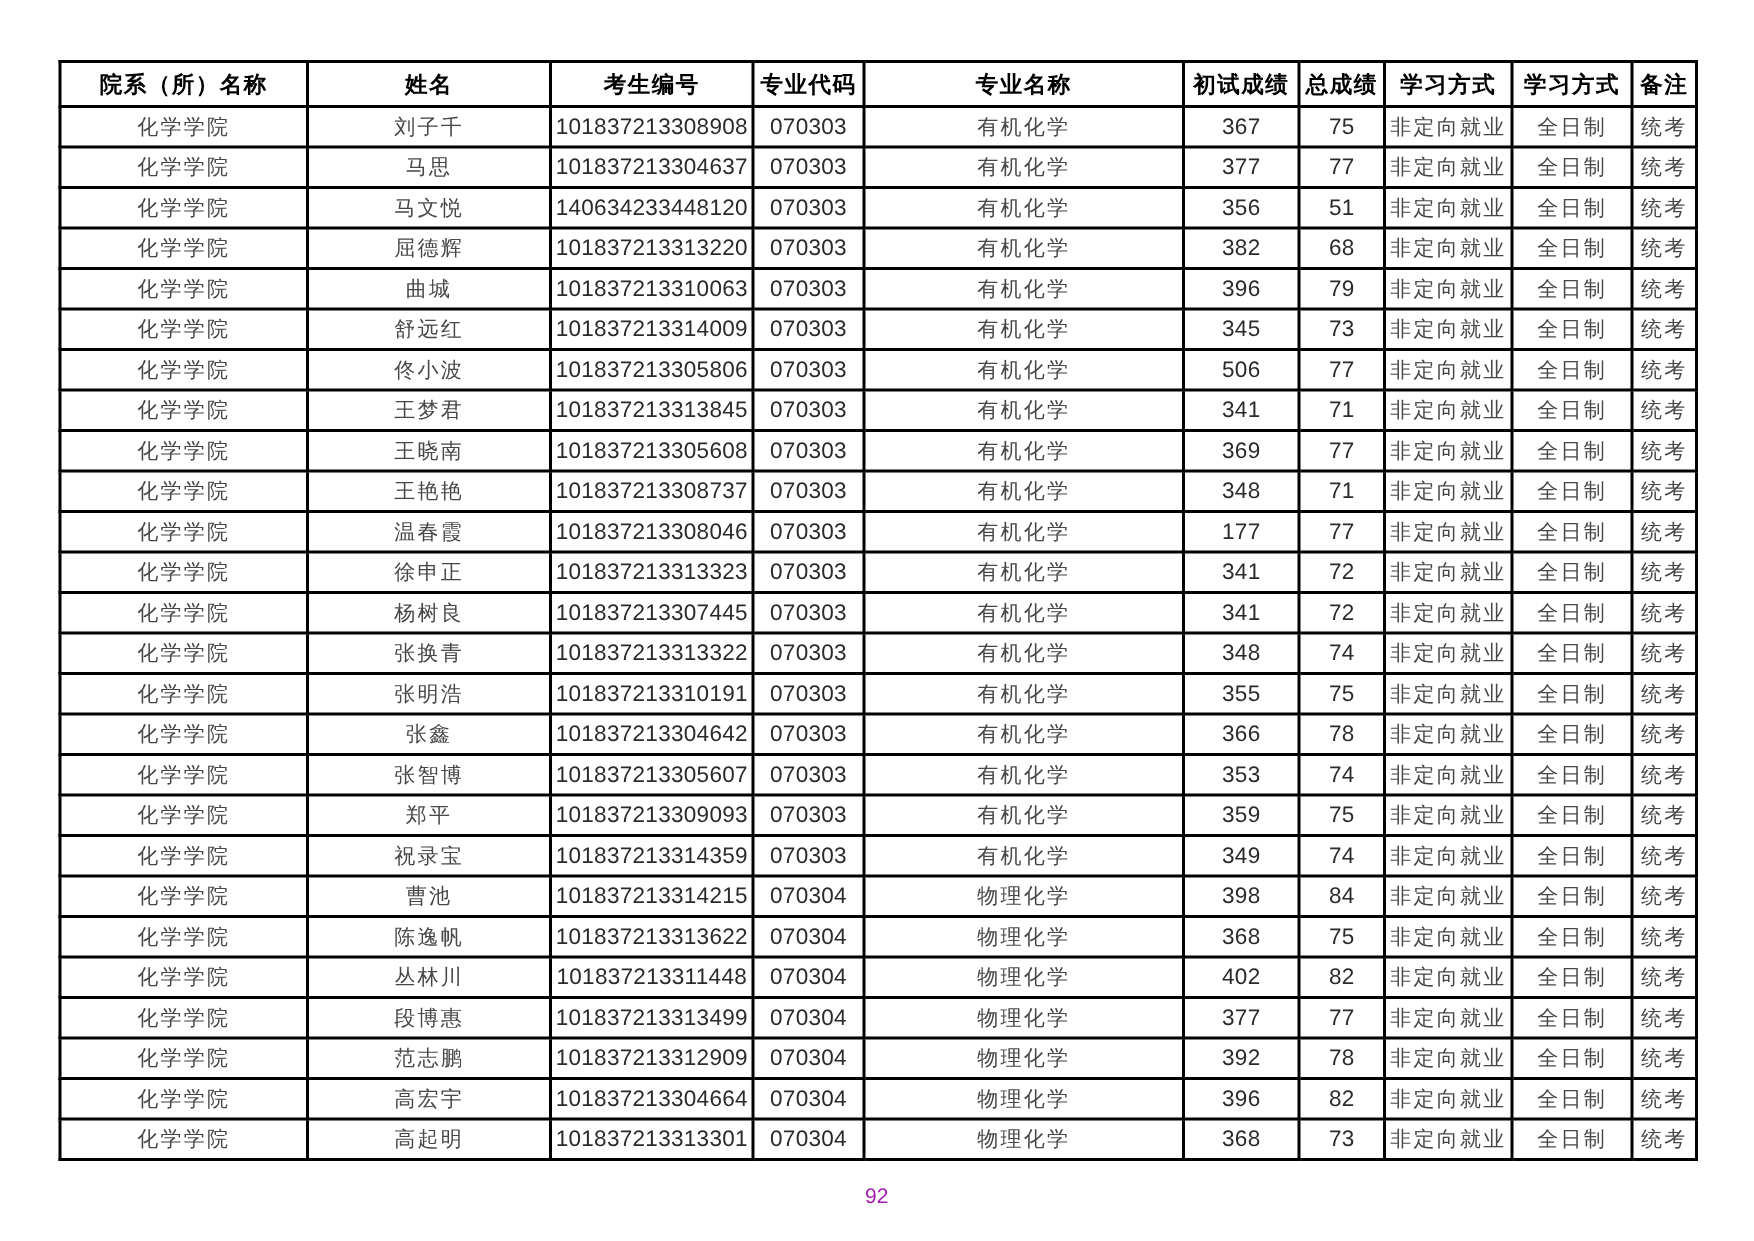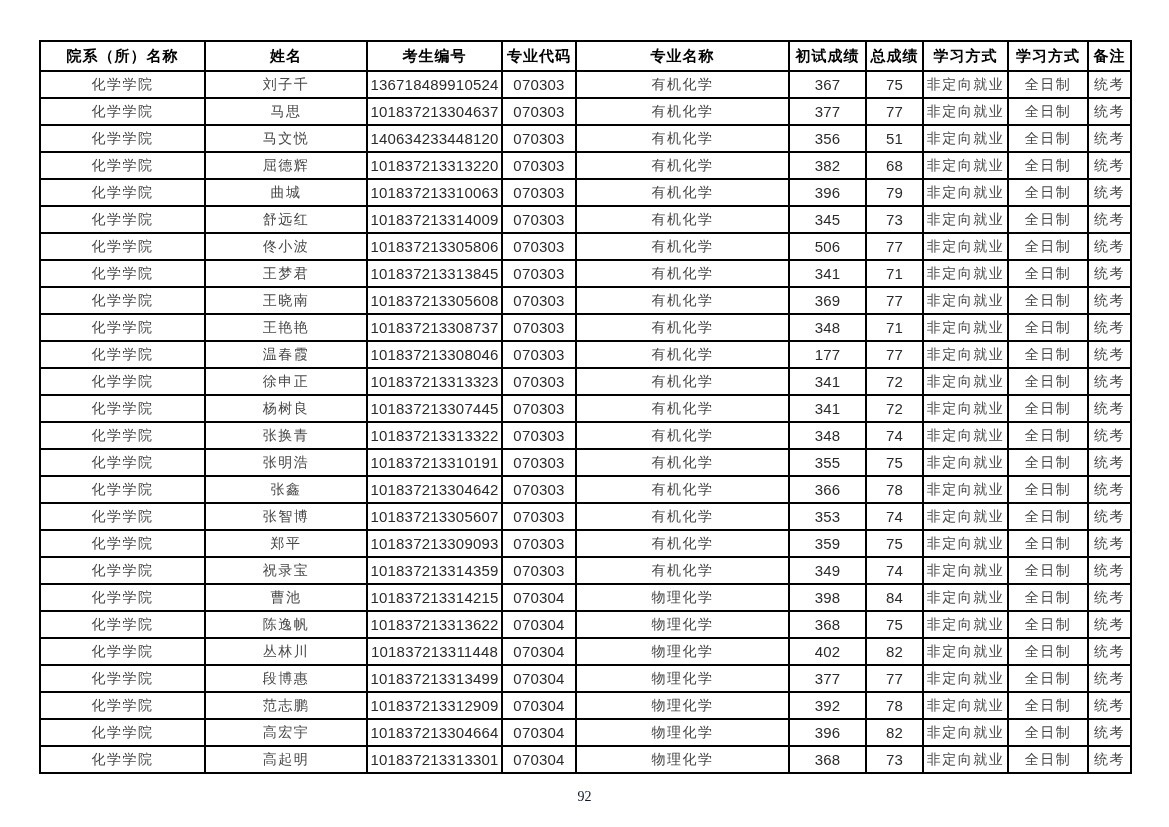--- a/index.html
+++ b/index.html
@@ -45,23 +45,23 @@
     font-family: "Liberation Sans", sans-serif;
     font-size: 15px;
     color: #2b2b2b;
     letter-spacing: 0.2px;
   }
   .page-number {
     position: absolute;
     left: 0; right: 0;
     top: 789px;
     text-align: center;
-    font-family: Liberation Serif, serif;
+    font-family: Liberation Sans, sans-serif;
     font-size: 14px;
-    color: #0f172a;
+    color: #a21caf;
   }
 </style>
 </head>
 <body>
 
 <div class="page">
 
   <table class="admissions">
     <colgroup>
       <col style="width:165px">
@@ -86,21 +86,21 @@
         <th>总成绩</th>
         <th>学习方式</th>
         <th>学习方式</th>
         <th>备注</th>
       </tr>
     </thead>
     <tbody>
         <tr>
           <td>化学学院</td>
           <td>刘子千</td>
-          <td class="num">136718489910524</td>
+          <td class="num">101837213308908</td>
           <td class="num">070303</td>
           <td>有机化学</td>
           <td class="num">367</td>
           <td class="num">75</td>
           <td>非定向就业</td>
           <td>全日制</td>
           <td>统考</td>
         </tr>
         <tr>
           <td>化学学院</td>

